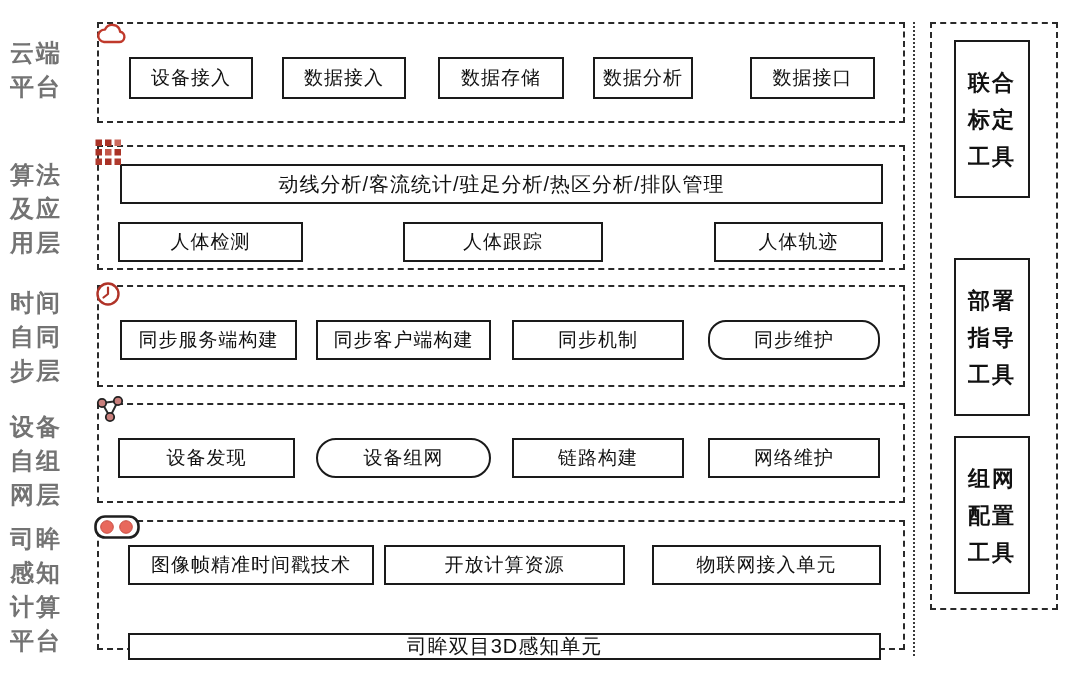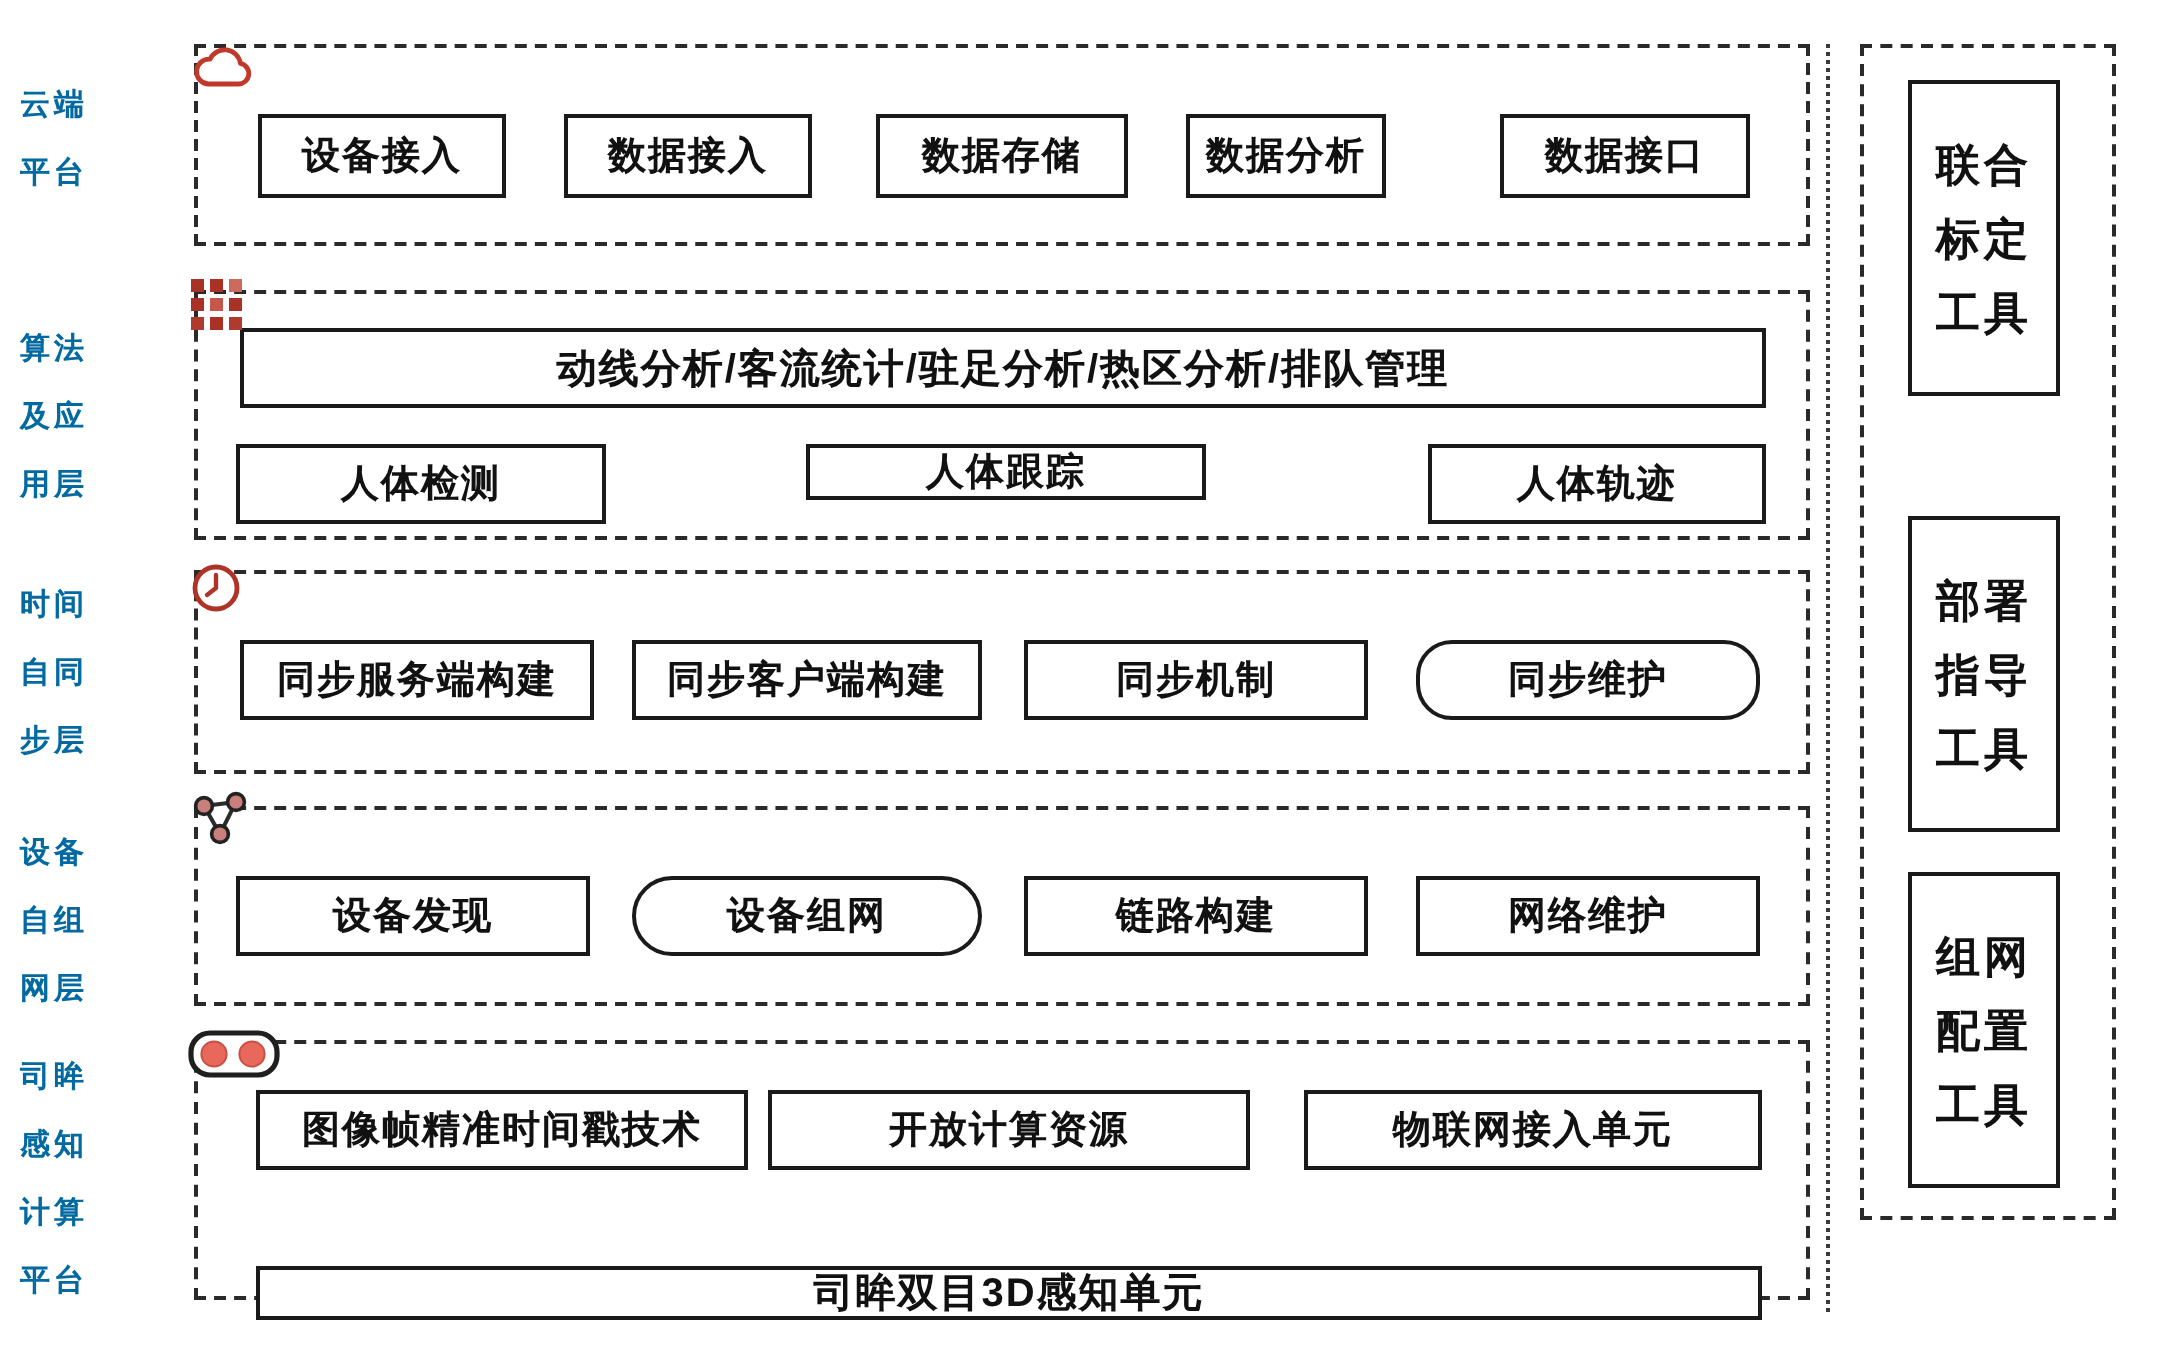--- a/index.html
+++ b/index.html
@@ -4,26 +4,26 @@
 <style>
   html,body{margin:0;padding:0;background:#fff;}
   .canvas{
     position:relative;width:1080px;height:676px;background:#fff;overflow:hidden;
     font-family:"Liberation Sans",sans-serif;color:#111;font-weight:700;
   }
   .section{position:absolute;border:2px dashed #2a2a2a;background:#fff;box-sizing:border-box;}
   .box{
     position:absolute;border:2px solid #1a1a1a;background:#fff;box-sizing:border-box;
     display:flex;align-items:center;justify-content:center;
-    font-size:19px;font-weight:700;letter-spacing:1px;white-space:nowrap;
+    font-size:19px;font-weight:400;letter-spacing:1px;white-space:nowrap;
   }
   .banner{font-size:20px;}
   .layer-label{
-    position:absolute;left:10px;width:80px;font-size:15px;line-height:34px;
-    letter-spacing:2px;white-space:pre-line;font-weight:700;color:#0369a1;
+    position:absolute;left:10px;width:80px;font-size:24px;line-height:34px;
+    letter-spacing:2px;white-space:pre-line;font-weight:700;color:#737373;
   }
   .icon{position:absolute;}
   .divider{position:absolute;border-left:2px dotted #3a3a3a;width:0;}
   .toolbox{position:absolute;border:2px dashed #2a2a2a;box-sizing:border-box;background:#fff;}
   .tool-box{
     position:absolute;border:2px solid #1a1a1a;background:#fff;box-sizing:border-box;
     display:flex;align-items:center;justify-content:center;text-align:center;
     font-size:22px;line-height:37px;letter-spacing:2px;white-space:pre-line;font-weight:700;
   }
   .toolbox-title{position:absolute;text-align:center;font-size:22px;letter-spacing:2px;font-weight:700;}
@@ -55,21 +55,21 @@
   <div class="box" style="left:438px;top:57px;width:126px;height:42px;">数据存储</div>
   <div class="box" style="left:593px;top:57px;width:100px;height:42px;">数据分析</div>
   <div class="box" style="left:750px;top:57px;width:125px;height:42px;">数据接口</div>
   <svg class="icon" style="left:95px;top:21px;" width="34" height="26" viewBox="0 0 34 26">
     <path d="M9 21 h15 a5.2 5.2 0 0 0 1.2-10.3 A8 8 0 0 0 10 8.6 A5.9 5.9 0 0 0 9 21 Z" fill="#fff" stroke="#c0392b" stroke-width="2.4" stroke-linejoin="round"></path>
   </svg>
 
   <div class="section" style="left:97px;top:145px;width:808px;height:125px;"></div>
   <div class="box banner" style="left:120px;top:164px;width:763px;height:40px;">动线分析/客流统计/驻足分析/热区分析/排队管理</div>
   <div class="box" style="left:118px;top:222px;width:185px;height:40px;">人体检测</div>
-  <div class="box" style="left:403px;top:222px;width:200px;height:28px;">人体跟踪</div>
+  <div class="box" style="left:403px;top:222px;width:200px;height:40px;">人体跟踪</div>
   <div class="box" style="left:714px;top:222px;width:169px;height:40px;">人体轨迹</div>
   <svg class="icon" style="left:95px;top:139px;" width="27" height="27" viewBox="0 0 27 27">
     <rect x="0.5" y="0.5" width="6.5" height="6.5" fill="#a93226"></rect>
       <rect x="10" y="0.5" width="6.5" height="6.5" fill="#a93226"></rect>
       <rect x="19.5" y="0.5" width="6.5" height="6.5" fill="#cc6a5e"></rect>
     <rect x="0.5" y="10" width="6.5" height="6.5" fill="#a93226"></rect>
       <rect x="10" y="10" width="6.5" height="6.5" fill="#c4584a"></rect>
       <rect x="19.5" y="10" width="6.5" height="6.5" fill="#a93226"></rect>
     <rect x="0.5" y="19.5" width="6.5" height="6.5" fill="#b03a2e"></rect>
       <rect x="10" y="19.5" width="6.5" height="6.5" fill="#a93226"></rect>

